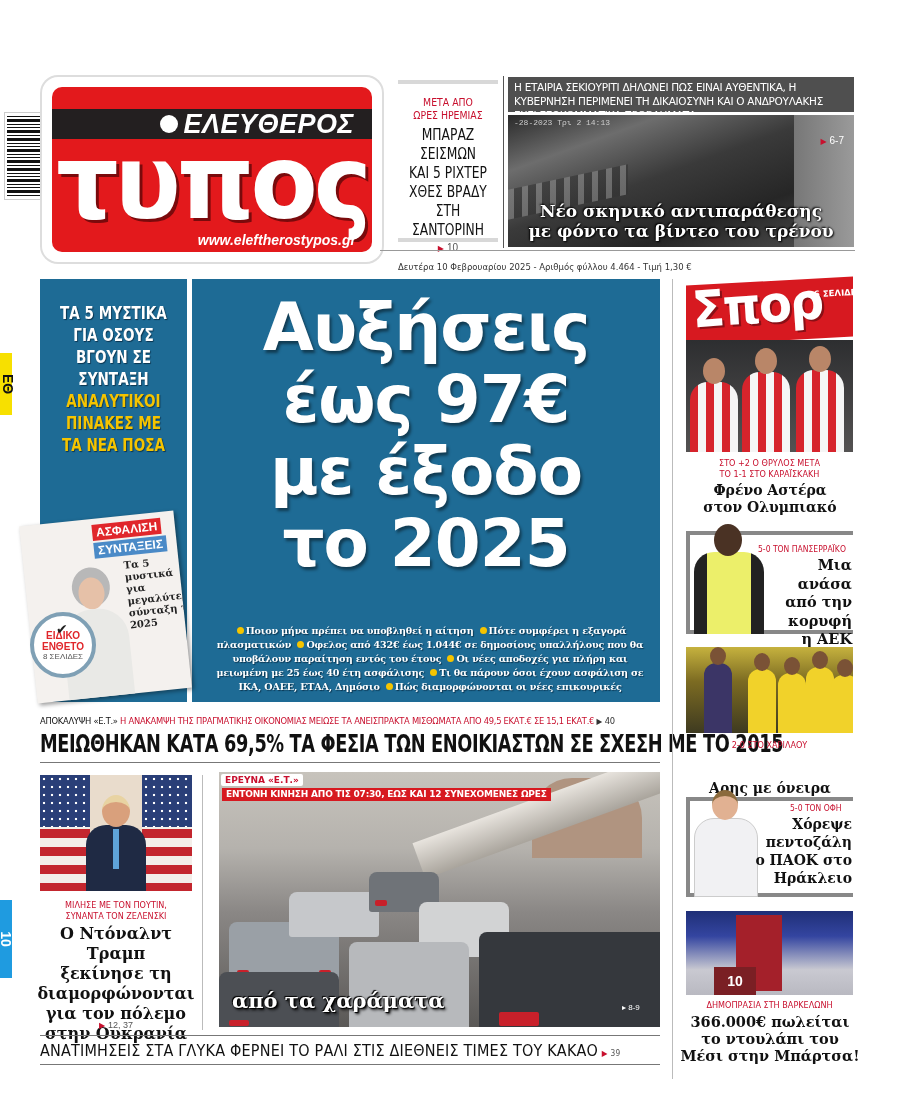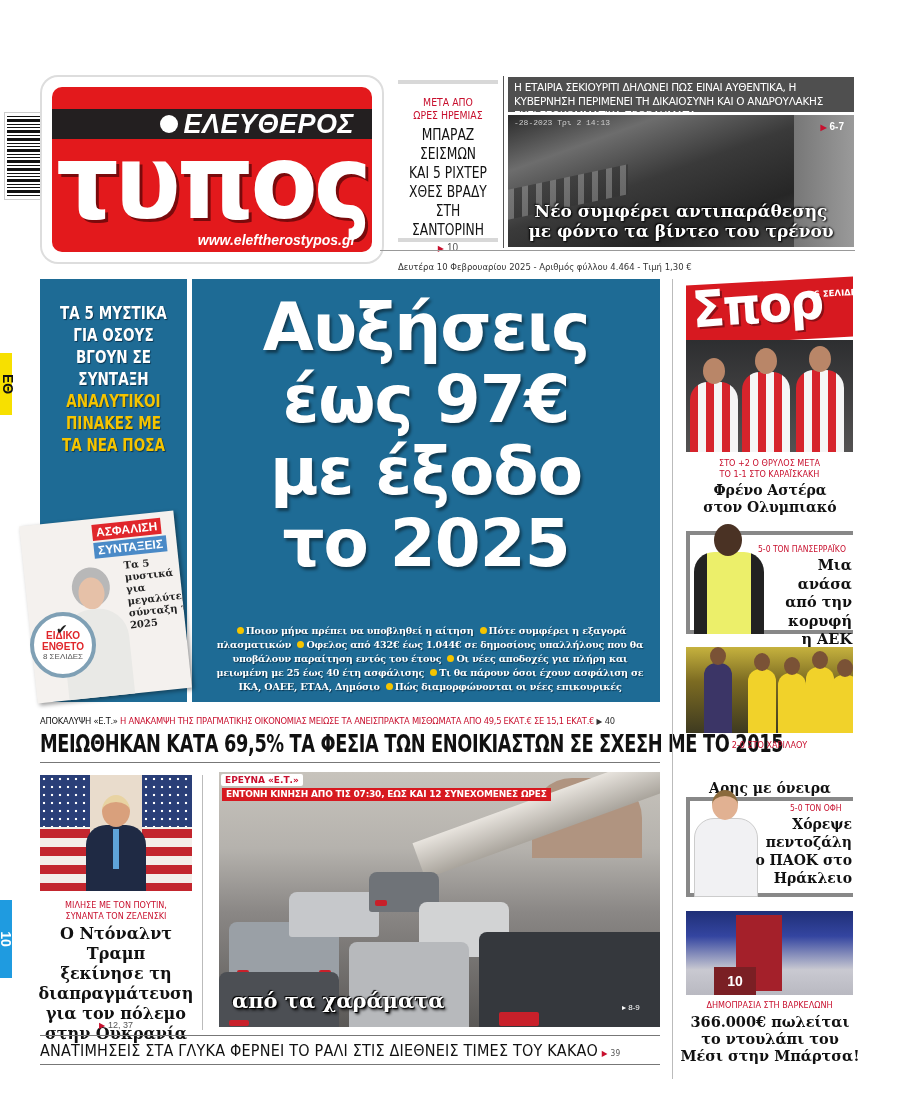--- a/index.html
+++ b/index.html
@@ -35,21 +35,21 @@
   .tri { color: #c8102e; font-size: 8px; margin-right: 3px; }
 
   .vline { position: absolute; left: 503px; top: 76px; width: 1px; height: 172px; background: #555; }
 
   .train-box { position: absolute; left: 508px; top: 77px; width: 346px; height: 172px; }
   .train-kicker { background: #4f4f4f; color: #fff; font-size: 10.5px; line-height: 14px; padding: 3px 6px; font-family: "DejaVu Sans", sans-serif; letter-spacing: -0.3px; height: 35px; }
   .train-photo { margin-top: 3px; height: 132px; background: linear-gradient(160deg, #2a2a2a 0%, #6d6d6d 22%, #3a3a3a 45%, #262626 70%, #555 100%); position: relative; overflow: hidden; }
   .train-photo::before { content: ""; position: absolute; left: 0; top: 62px; width: 120px; height: 30px; background: repeating-linear-gradient(90deg, #888 0 6px, #333 6px 14px); opacity: 0.6; transform: skewY(-12deg); }
   .train-photo::after { content: ""; position: absolute; right: 0; top: 0; width: 60px; height: 132px; background: linear-gradient(90deg, #777, #9a9a9a); }
   .train-ts { position: absolute; left: 6px; top: 3px; font-size: 8px; color: #ccc; font-family: "Liberation Mono", monospace; }
-  .train-ref { position: absolute; right: 10px; top: 6px; font-size: 10px; color: #fff; font-weight: bold; z-index: 2; text-align: right; }
+  .train-ref { position: absolute; right: 10px; top: 20px; font-size: 10px; color: #fff; font-weight: normal; z-index: 2; text-align: right; }
   .train-title { position: absolute; left: 0; right: 0; bottom: 6px; text-align: center; color: #fff; font-family: "DejaVu Serif", serif; font-weight: bold; font-size: 17px; line-height: 20px; text-shadow: 1px 1px 2px #000, -1px -1px 2px #000; z-index: 2; }
 
   .issue-line { position: absolute; left: 380px; top: 250px; width: 475px; border-top: 1px solid #999; }
   .issue-info { position: absolute; left: 398px; top: 262px; font-size: 8.5px; color: #333; font-family: "DejaVu Sans", sans-serif; }
 
   
   .blue-left { position: absolute; left: 40px; top: 279px; width: 147px; height: 423px; background: #1e6b95; }
   .blue-main { position: absolute; left: 192px; top: 279px; width: 468px; height: 423px; background: #1e6b95; }
   .blue-divider { position: absolute; left: 187px; top: 279px; width: 5px; height: 423px; background: #fff; }
 
@@ -207,21 +207,21 @@
   </div>
   <div class="ref"><span class="tri">▶</span><span>10</span></div>
 </div>
 <div class="vline"></div>
 
 <div class="train-box">
   <div class="train-kicker">Η ΕΤΑΙΡΙΑ ΣΕΚΙΟΥΡΙΤΙ ΔΗΛΩΝΕΙ ΠΩΣ ΕΙΝΑΙ ΑΥΘΕΝΤΙΚΑ, Η ΚΥΒΕΡΝΗΣΗ ΠΕΡΙΜΕΝΕΙ ΤΗ ΔΙΚΑΙΟΣΥΝΗ ΚΑΙ Ο ΑΝΔΡΟΥΛΑΚΗΣ ΕΧΕΙ ΕΣΩΚΟΜΜΑΤΙΚΑ ΠΡΟΒΛΗΜΑΤΑ</div>
   <div class="train-photo">
     <span class="train-ts">-28-2023 Τρι 2  14:13</span>
     <span class="train-ref"><span class="tri">▶</span><span>6-7</span></span>
-    <div class="train-title"><span>Νέο συμφέρει αντιπαράθεσης</span><br><span>με φόντο τα βίντεο του τρένου</span></div>
+    <div class="train-title"><span>Νέο σκηνικό αντιπαράθεσης</span><br><span>με φόντο τα βίντεο του τρένου</span></div>
   </div>
 </div>
 
 <div class="issue-line"></div>
 <div class="issue-info">Δευτέρα 10 Φεβρουαρίου 2025 - Αριθμός φύλλου 4.464  - Τιμή 1,30 €</div>
 
 <div class="blue-left"></div>
 <div class="blue-divider"></div>
 <div class="blue-main"></div>
 
@@ -283,21 +283,21 @@
       <div class="suit"></div>
       <div class="tie"></div>
       <div class="hd"></div>
     </div>
 </div>
 <div class="vline-trump"></div>
 <div class="trump-kicker"><span>ΜΙΛΗΣΕ ΜΕ ΤΟΝ ΠΟΥΤΙΝ,</span><br><span>ΣΥΝΑΝΤΑ ΤΟΝ ΖΕΛΕΝΣΚΙ</span></div>
 <div class="trump-head">
   <span>Ο Ντόναλντ Τραμπ</span><br>
   <span>ξεκίνησε τη</span><br>
-  <span>διαπραγμάτευση</span><br>
+  <span>διαμορφώνονται</span><br>
   <span>για τον πόλεμο</span><br>
   <span>στην Ουκρανία</span>
 </div>
 <div class="trump-ref"><span class="tri">▶</span><span>12, 37</span></div>
 
 <div class="traffic-photo">
   <div class="church"></div>
   <div class="bridge"></div>
   <div class="car" style="left:10px;top:150px;width:110px;height:60px;background:#9aa0a6;">
       <span class="lamp" style="left:8px"></span>

